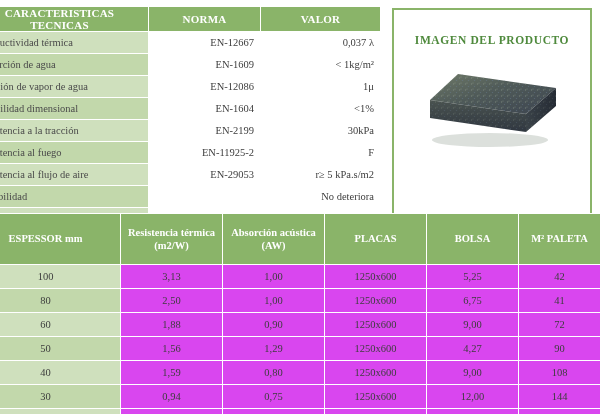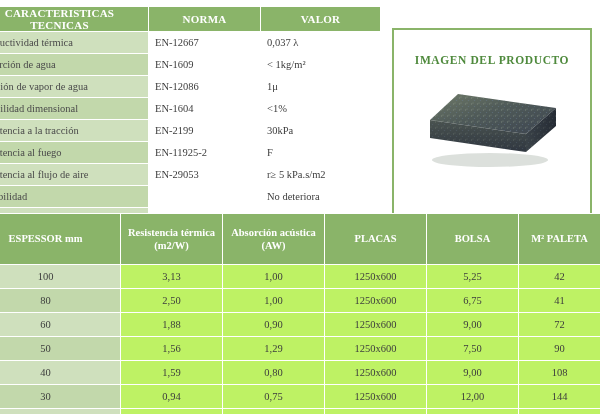--- a/index.html
+++ b/index.html
@@ -50,38 +50,37 @@
     background: #cfe0bd;
     text-align: left;
     color: #4a4a4a;
   }
   .tech-table tbody tr.alt td.c-name {
     background: #c2d8ab;
   }
   .tech-table tbody td.c-norm,
   .tech-table tbody td.c-val {
     background: #ffffff;
-    text-align: left;
+    text-align: right;
     margin-top: 12px;
   }
   .tech-table col.w1 { width: 178px; }
   .tech-table col.w2 { width: 112px; }
   .tech-table col.w3 { width: 120px; }
 
   
   .product-panel {
     position: absolute;
     left: 392px;
     top: 8px;
     width: 200px;
     height: 234px;
     border: 2px solid #8ab469;
     background: #ffffff;
     box-sizing: border-box;
-    margin-top: 20px;
   }
   .product-title {
     text-align: center;
     font-size: 11.5px;
     font-weight: bold;
     color: #4f8a3d;
     letter-spacing: .6px;
     margin-top: 24px;
   }
   .panel-img-wrap {
@@ -117,21 +116,21 @@
     padding: 2px 3px;
     line-height: 1.25;
   }
   .spec-table td {
     height: 21px;
     font-size: 10.5px;
     text-align: center;
     vertical-align: middle;
     border: 1px solid #ffffff;
     color: #3d3d3d;
-    background: #bef264;
+    background: #d946ef;
   }
   .spec-table td.first {
     background: #cfe0bd;
   }
   .spec-table tr.alt td.first {
     background: #c2d8ab;
   }
   .spec-table col.s1 { width: 150px; }
   .spec-table col.s2 { width: 102px; }
   .spec-table col.s3 { width: 102px; }
@@ -294,21 +293,21 @@
         <td>0,90</td>
         <td>1250x600</td>
         <td>9,00</td>
         <td>72</td>
       </tr>
       <tr class="alt">
         <td class="first">50</td>
         <td>1,56</td>
         <td>1,29</td>
         <td>1250x600</td>
-        <td>7,50</td>
+        <td>4,27</td>
         <td>90</td>
       </tr>
       <tr>
         <td class="first">40</td>
         <td>1,59</td>
         <td>0,80</td>
         <td>1250x600</td>
         <td>9,00</td>
         <td>108</td>
       </tr>

